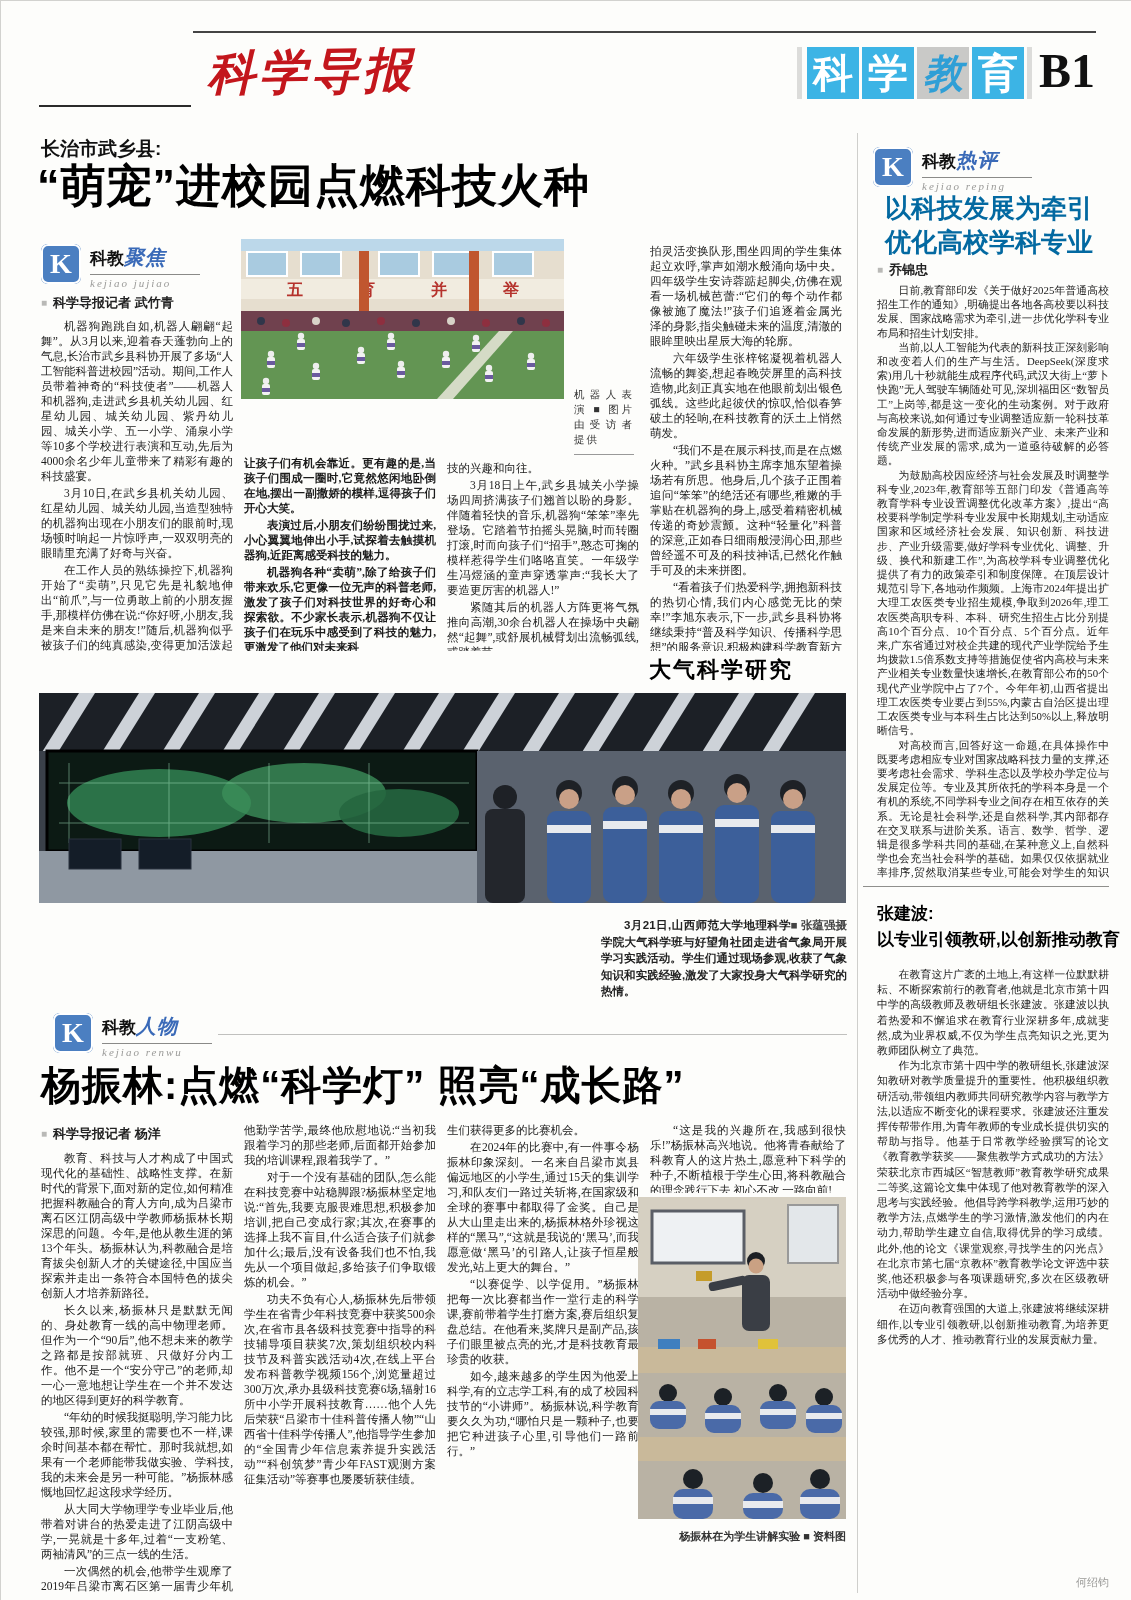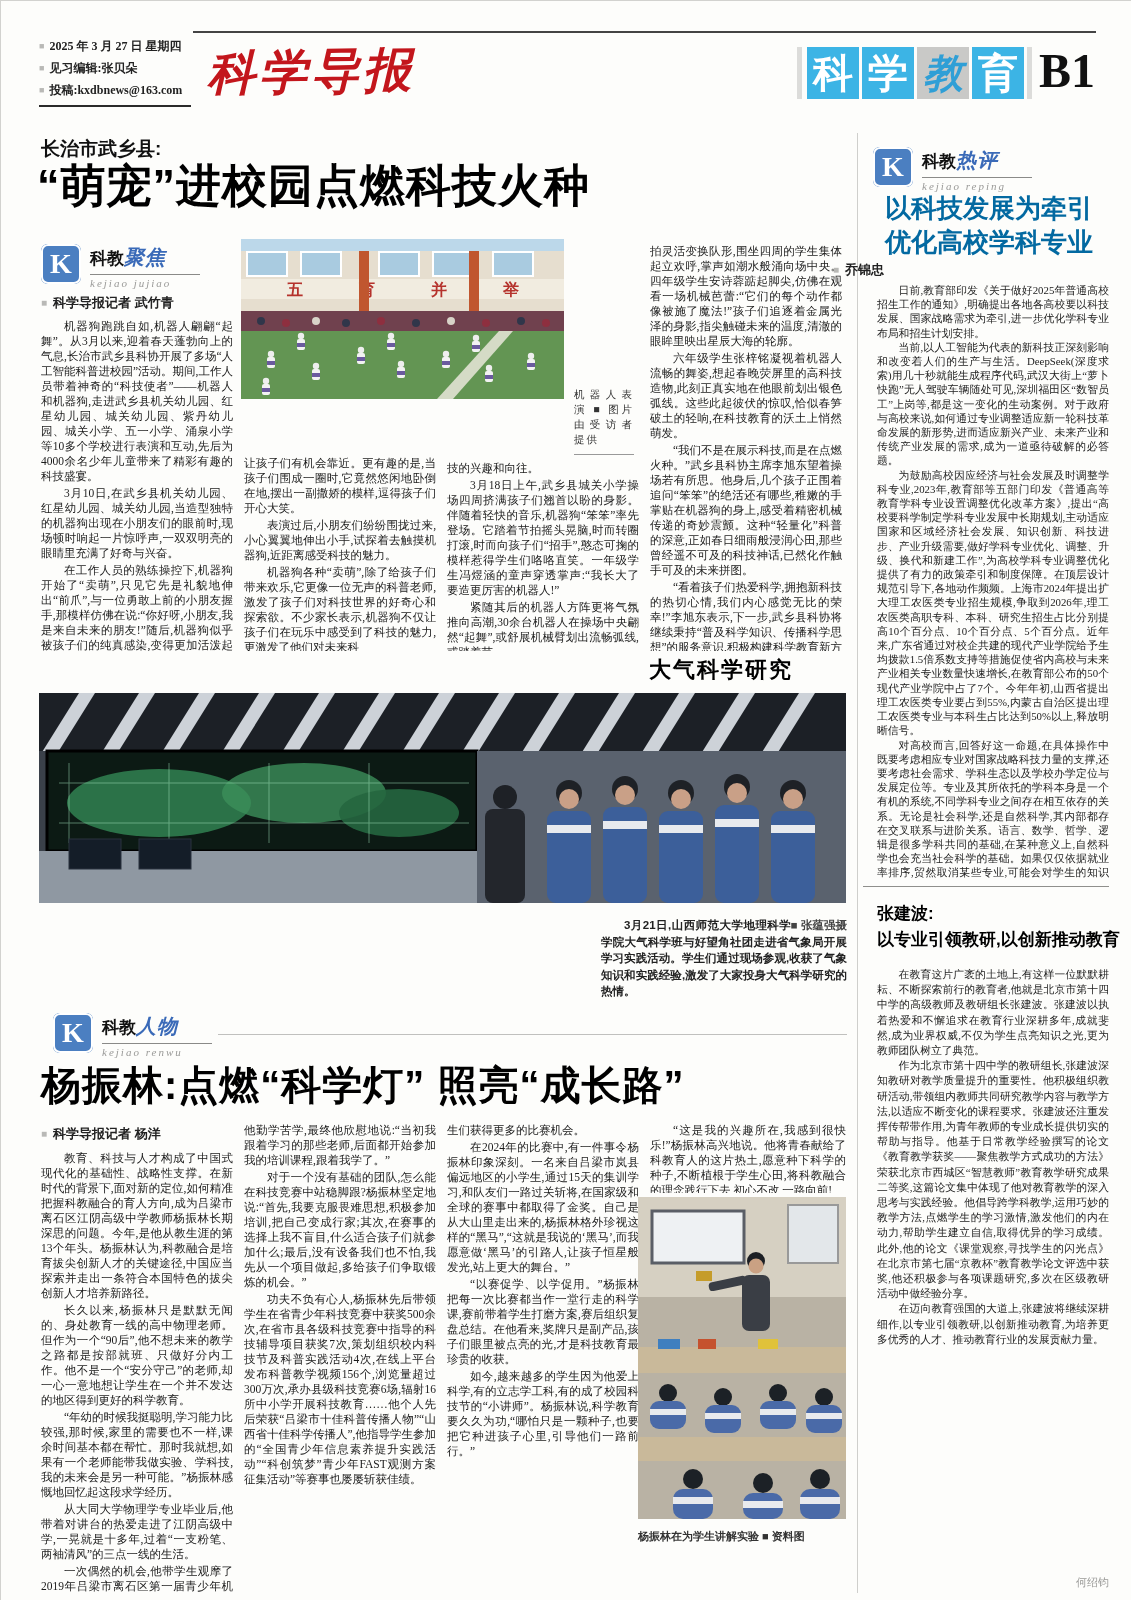--- a/index.html
+++ b/index.html
@@ -40,35 +40,30 @@
   .zbody{width:232px;text-align:justify;font:10.8px/15.2px "Liberation Serif",serif;color:#222;overflow:hidden;}
   .zbody p{margin:0;text-indent:2em;}
   .rtitle{font:800 26px/34px "Liberation Sans",sans-serif;color:#0369a1;}
   .ztitle{font:700 17px/26px "Liberation Sans",sans-serif;color:#000;}
   .wlabel{font:700 22px/26px "Liberation Sans",sans-serif;color:#000;letter-spacing:2px;}
   
   .pcap-side{width:60px;font:10.5px/15px "Liberation Sans",sans-serif;color:#333;letter-spacing:2px;
              text-align:justify;border-bottom:1px solid #999;padding-bottom:7px;}
   .wcap{width:246px;font:600 11.5px/16.5px "Liberation Sans",sans-serif;color:#222;text-align:justify;text-indent:2em;}
   .wcap .credit{float:right;color:#444;text-indent:0;}
-  .ccap{width:208px;text-align:left;font:600 11px/15px "Liberation Sans",sans-serif;color:#333;}
+  .ccap{width:208px;text-align:right;font:600 11px/15px "Liberation Sans",sans-serif;color:#333;}
   .credit-end{font:11px/14px "Liberation Serif",serif;color:#9a9a98;text-align:right;}
   .ph{overflow:hidden;background:#fdba74;}
   .ph svg{display:block;}
 </style>
 </head>
 <body>
 
 <div class="page">
 
-  <div class="abs info" style="left:38px;top:34px;width:170px;">
-    <div>2025 年 3 月 27 日  星期四</div>
-    <div>见习编辑:张贝朵</div>
-    <div>投稿:kxdbnews@163.com</div>
-  </div>
   <div class="abs" style="left:38px;top:104px;width:152px;height:2px;background:#2a2a2a;"></div>
   <div class="abs rule" style="left:192px;top:30px;width:903px;height:2px;"></div>
   <div class="abs masthead" style="left:206px;top:44px;">科学导报</div>
 
   <div class="abs vbar" style="left:796px;top:46px;width:5px;height:52px;"></div>
   <div class="abs secblock" style="left:806px;top:46px;">科</div>
   <div class="abs secblock" style="left:861px;top:46px;">学</div>
   <div class="abs secblock gray" style="left:916px;top:46px;">教</div>
   <div class="abs secblock" style="left:971px;top:46px;">育</div>
   <div class="abs vbar" style="left:1026px;top:46px;width:5px;height:52px;"></div>
@@ -176,21 +171,21 @@
         <g transform="translate(25,145)">
             <circle cy="-3" r="3.2" fill="#eee"></circle>
             <rect x="-4" width="8" height="11" rx="2" fill="#f2f2f2"></rect>
             <rect x="-4" y="4" width="8" height="4" fill="#6a5a9e"></rect>
           </g>
       </g>
     </svg>
   </div>
   <div class="abs pcap-side" style="left:573px;top:386px;">机器人表演 ■ 图片由受访者提供</div>
 
-  <div class="abs col" style="left:243px;top:455px;height:195px;">
+  <div class="abs col" style="left:243px;top:455px;height:195px;font-weight:bold;">
     <p class="ni">让孩子们有机会靠近。更有趣的是,当孩子们围成一圈时,它竟然悠闲地卧倒在地,摆出一副撒娇的模样,逗得孩子们开心大笑。</p>
     <p>表演过后,小朋友们纷纷围拢过来,小心翼翼地伸出小手,试探着去触摸机器狗,近距离感受科技的魅力。</p>
     <p>机器狗各种“卖萌”,除了给孩子们带来欢乐,它更像一位无声的科普老师,激发了孩子们对科技世界的好奇心和探索欲。不少家长表示,机器狗不仅让孩子们在玩乐中感受到了科技的魅力,更激发了他们对未来科</p>
   </div>
   <div class="abs col" style="left:446px;top:460px;height:190px;">
     <p class="ni">技的兴趣和向往。</p>
     <p>3月18日上午,武乡县城关小学操场四周挤满孩子们翘首以盼的身影。伴随着轻快的音乐,机器狗“笨笨”率先登场。它踏着节拍摇头晃脑,时而转圈打滚,时而向孩子们“招手”,憨态可掬的模样惹得学生们咯咯直笑。一年级学生冯煜涵的童声穿透掌声:“我长大了要造更厉害的机器人!”</p>
     <p>紧随其后的机器人方阵更将气氛推向高潮,30余台机器人在操场中央翩然“起舞”,或舒展机械臂划出流畅弧线,或踏着节</p>
   </div>
   <div class="abs col" style="left:649px;top:243px;height:407px;">
@@ -354,21 +349,21 @@
     <div class="k">K</div>
     <div class="bt">
       <div class="r1"><span>科教</span><span class="word">热评</span></div>
       <div class="py">kejiao reping</div>
     </div>
   </div>
   <div class="abs rtitle" style="left:884px;top:190px;">
     <div>以科技发展为牵引</div>
     <div>优化高校学科专业</div>
   </div>
-  <div class="abs byline" style="left:832px;top:260px;">乔锦忠</div>
+  <div class="abs byline" style="left:876px;top:260px;">乔锦忠</div>
   <div class="abs kai" style="left:876px;top:282px;height:596px;">
     <p>日前,教育部印发《关于做好2025年普通高校招生工作的通知》,明确提出各地各高校要以科技发展、国家战略需求为牵引,进一步优化学科专业布局和招生计划安排。</p>
     <p>当前,以人工智能为代表的新科技正深刻影响和改变着人们的生产与生活。DeepSeek(深度求索)用几十秒就能生成程序代码,武汉大街上“萝卜快跑”无人驾驶车辆随处可见,深圳福田区“数智员工”上岗等,都是这一变化的生动案例。对于政府与高校来说,如何通过专业调整适应新一轮科技革命发展的新形势,进而适应新兴产业、未来产业和传统产业发展的需求,成为一道亟待破解的必答题。</p>
     <p>为鼓励高校因应经济与社会发展及时调整学科专业,2023年,教育部等五部门印发《普通高等教育学科专业设置调整优化改革方案》,提出“高校要科学制定学科专业发展中长期规划,主动适应国家和区域经济社会发展、知识创新、科技进步、产业升级需要,做好学科专业优化、调整、升级、换代和新建工作”,为高校学科专业调整优化提供了有力的政策牵引和制度保障。在顶层设计规范引导下,各地动作频频。上海市2024年提出扩大理工农医类专业招生规模,争取到2026年,理工农医类高职专科、本科、研究生招生占比分别提高10个百分点、10个百分点、5个百分点。近年来,广东省通过对校企共建的现代产业学院给予生均拨款1.5倍系数支持等措施促使省内高校与未来产业相关专业数量快速增长,在教育部公布的50个现代产业学院中占了7个。今年年初,山西省提出理工农医类专业要占到55%,内蒙古自治区提出理工农医类专业与本科生占比达到50%以上,释放明晰信号。</p>
     <p>对高校而言,回答好这一命题,在具体操作中既要考虑相应专业对国家战略科技力量的支撑,还要考虑社会需求、学科生态以及学校办学定位与发展定位等。专业及其所依托的学科本身是一个有机的系统,不同学科专业之间存在相互依存的关系。无论是社会科学,还是自然科学,其内部都存在交叉联系与进阶关系。语言、数学、哲学、逻辑是很多学科共同的基础,在某种意义上,自然科学也会充当社会科学的基础。如果仅仅依据就业率排序,贸然取消某些专业,可能会对学生的知识结构与学校整体的办学质量产生不良影响。另外,优化与调整专业还要考虑学校的学科优势与特色,应用型与技术型高校以及办学历史相对较短的非优势专业优化与调整相对更为容易,可以因地制宜、灵活施策,协同全面推动学科优化调整,进一步适应新一轮科技革命的挑战和要求。</p>
   </div>
 
   <div class="abs" style="left:862px;top:885px;width:246px;height:1px;background:#8f8f8c;"></div>
 
   <div class="abs ztitle" style="left:876px;top:900px;">

